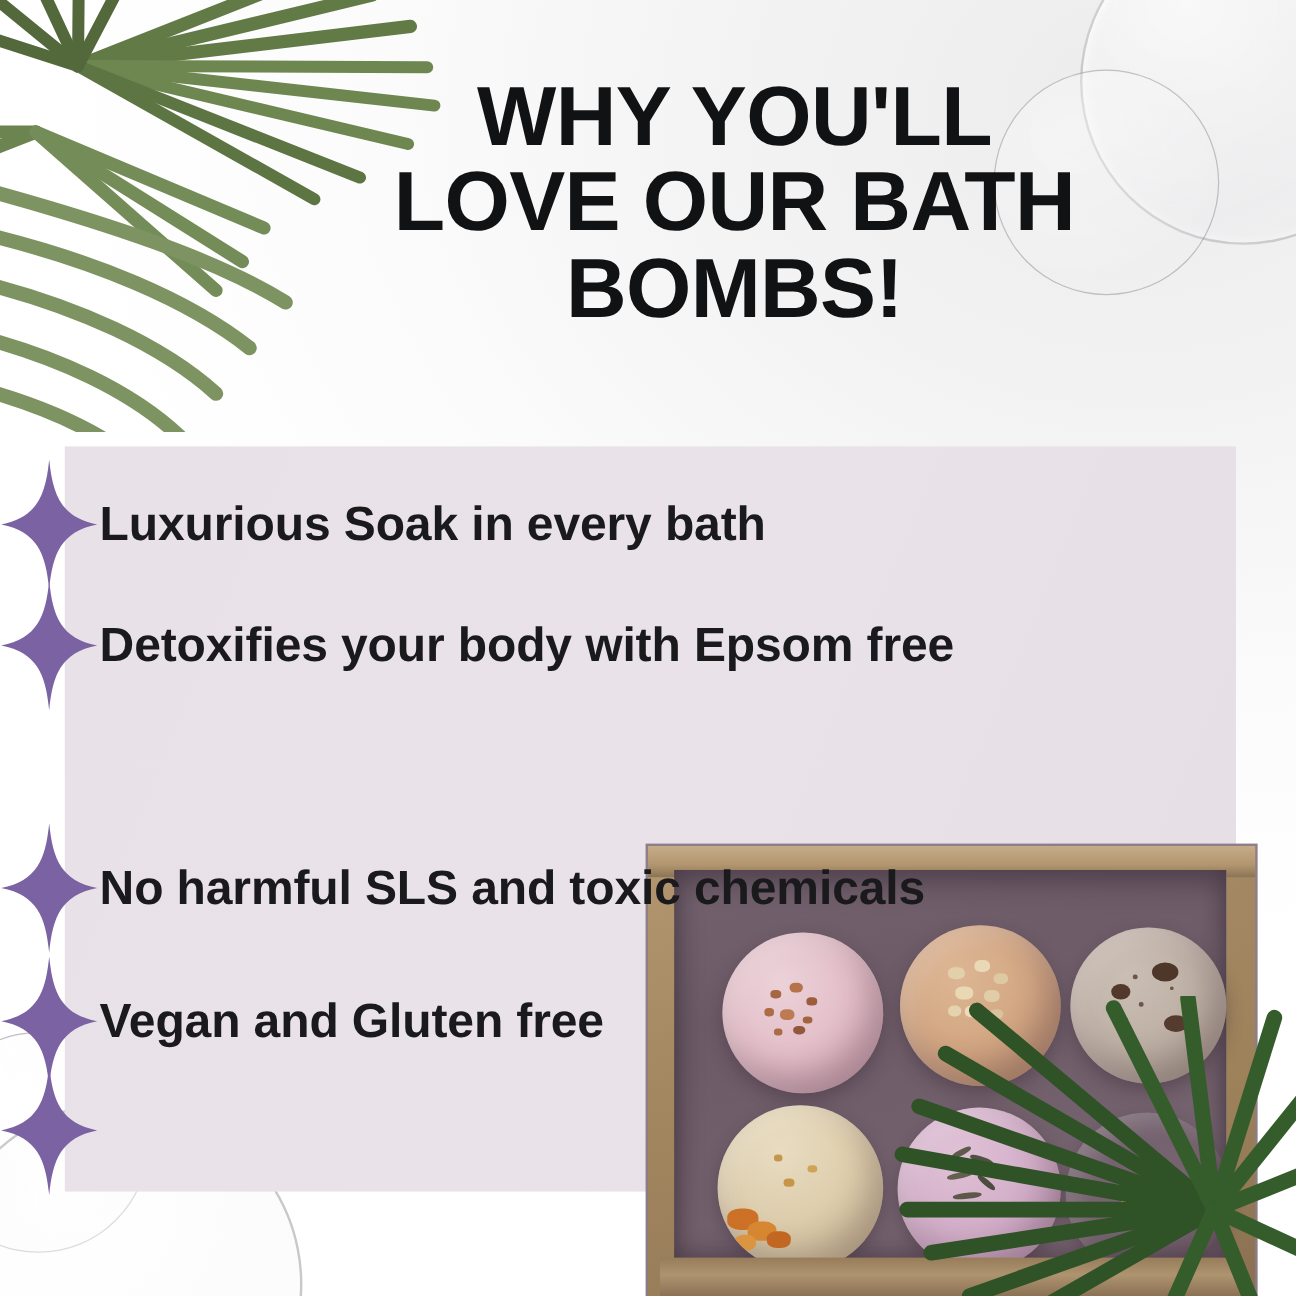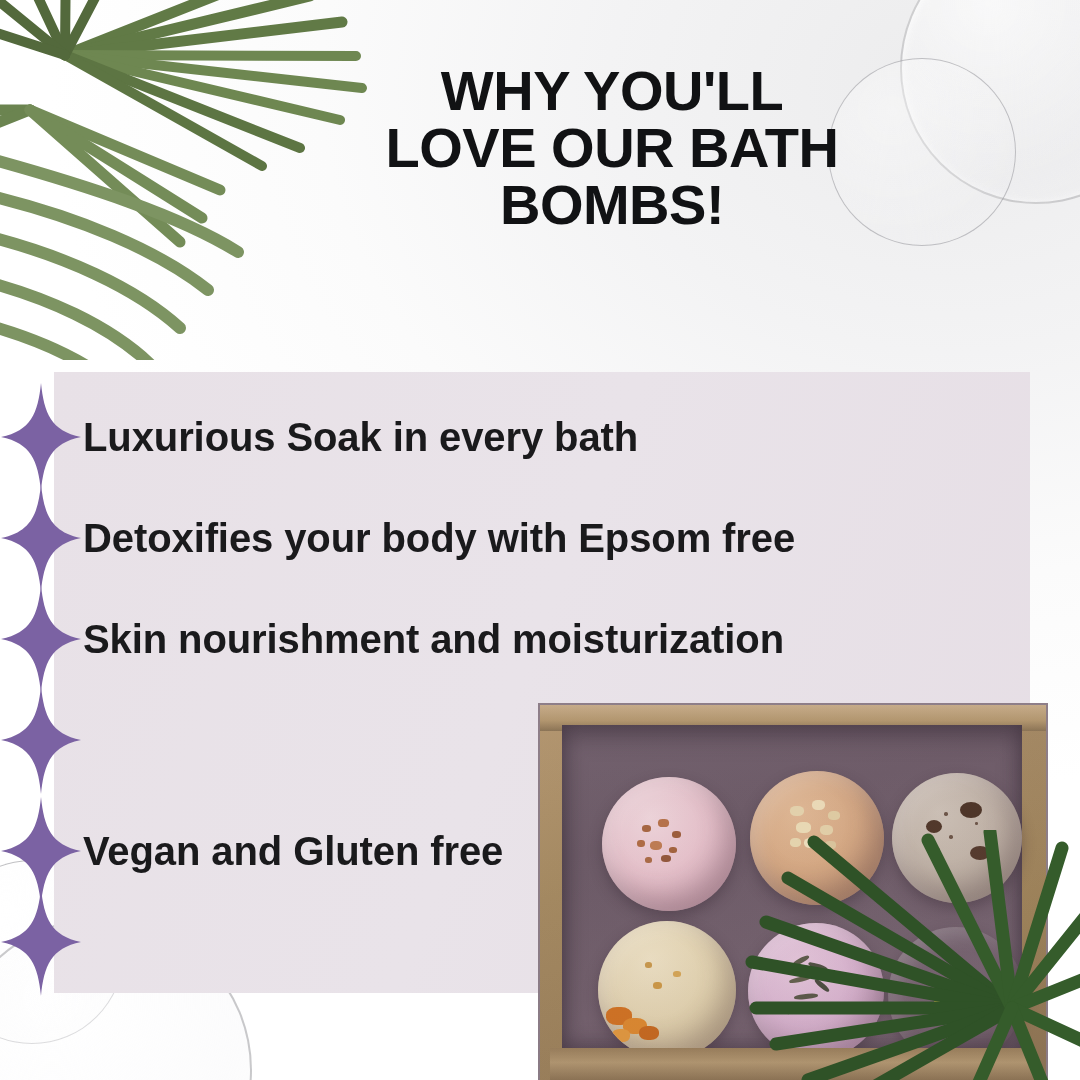--- a/index.html
+++ b/index.html
@@ -54,21 +54,21 @@
     background: radial-gradient(circle at 34% 26%, rgba(255,255,255,0.55), rgba(240,240,243,0.22) 64%, rgba(234,234,238,0.08) 100%);
   }
 
   
   .heading {
     position: absolute;
     left: 262px;
     top: 62px;
     width: 700px;
     text-align: center;
-    font-size: 56px;
+    font-size: 70px;
     line-height: 1.02;
     letter-spacing: -0.5px;
     font-weight: 700;
     color: #111214;
     white-space: pre-line;
     z-index: 6;
   }
 
   
   .panel {
@@ -364,34 +364,27 @@
       <span class="bullet-text">Luxurious Soak in every bath</span>
     </div>
     <div class="bullet-row" style="top:115px;">
       <span class="sparkle">
         <svg viewBox="0 0 80 108">
             <path d="M40 0 C43 30 50 48 80 54 C50 60 43 78 40 108 C37 78 30 60 0 54 C30 48 37 30 40 0 Z" fill="#7b62a3"></path>
           </svg>
       </span>
       <span class="bullet-text">Detoxifies your body with Epsom free</span>
     </div>
-    <div class="bullet-row" style="top:216px;">
-      <span class="sparkle">
-        <svg viewBox="0 0 80 108">
-            <path d="M40 0 C43 30 50 48 80 54 C50 60 43 78 40 108 C37 78 30 60 0 54 C30 48 37 30 40 0 Z" fill="#7b62a3"></path>
-          </svg>
-      </span>
-      <span class="bullet-text">Skin nourishment and moisturization</span>
-    </div>
     <div class="bullet-row" style="top:317px;">
       <span class="sparkle">
         <svg viewBox="0 0 80 108">
             <path d="M40 0 C43 30 50 48 80 54 C50 60 43 78 40 108 C37 78 30 60 0 54 C30 48 37 30 40 0 Z" fill="#7b62a3"></path>
           </svg>
       </span>
+      <span class="bullet-text">No harmful SLS and toxic chemicals</span>
     </div>
     <div class="bullet-row" style="top:428px;">
       <span class="sparkle">
         <svg viewBox="0 0 80 108">
             <path d="M40 0 C43 30 50 48 80 54 C50 60 43 78 40 108 C37 78 30 60 0 54 C30 48 37 30 40 0 Z" fill="#7b62a3"></path>
           </svg>
       </span>
       <span class="bullet-text">Vegan and Gluten free</span>
     </div>
     <div class="bullet-row" style="top:519px;">

